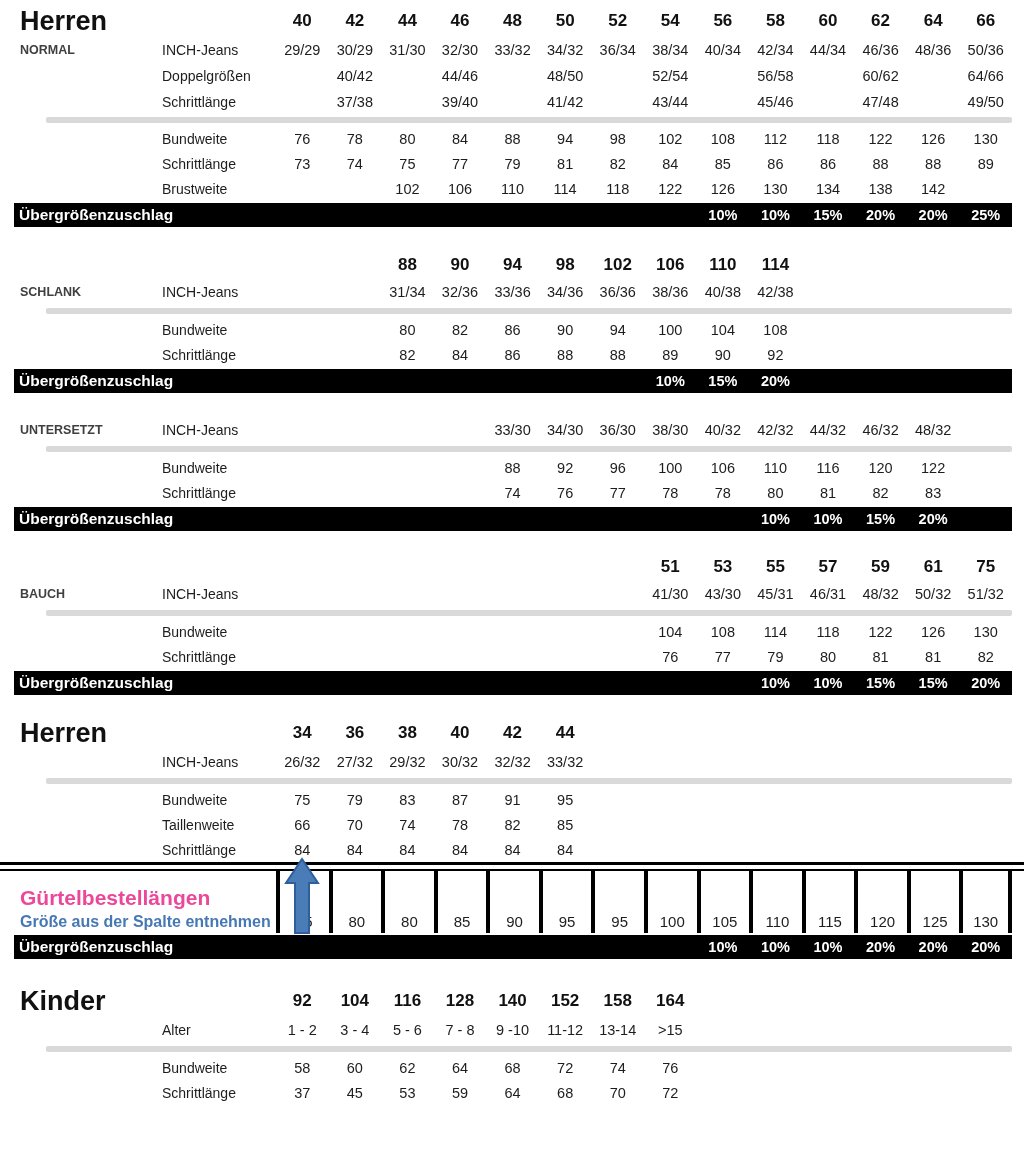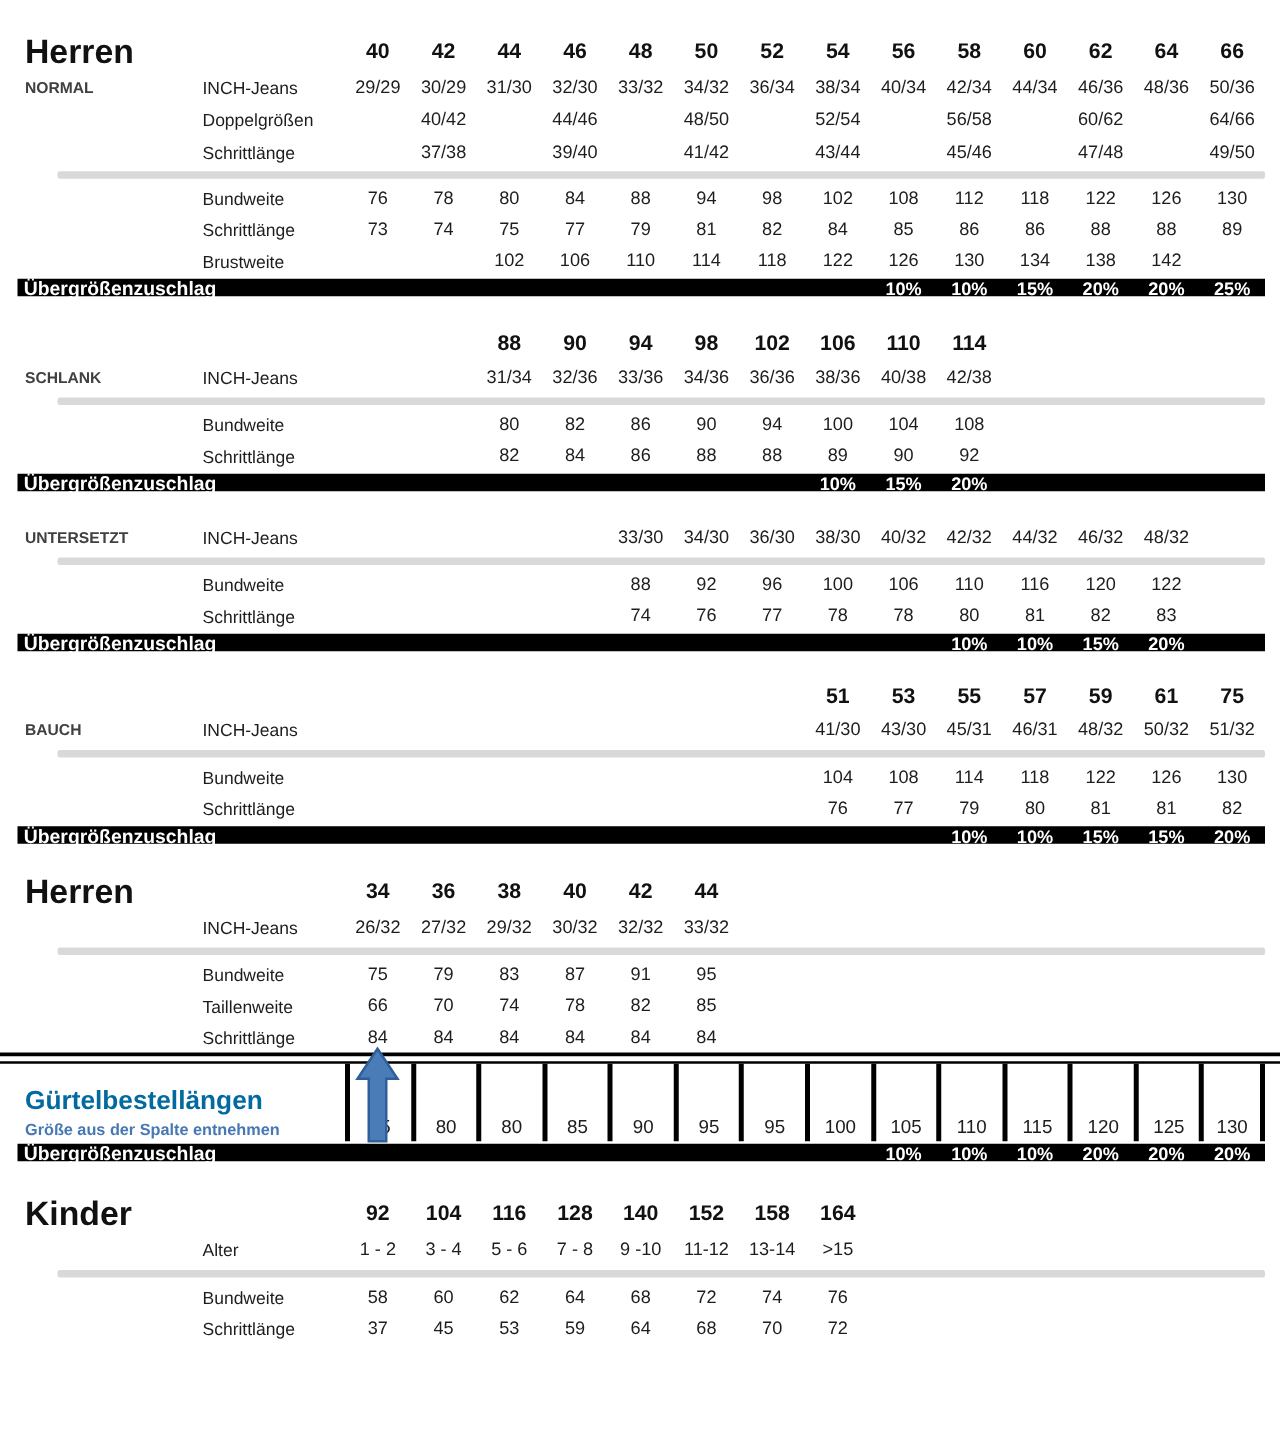--- a/index.html
+++ b/index.html
@@ -1,21 +1,21 @@
 <!DOCTYPE html>
 <html><head>
 <meta charset="utf-8">
 <style>
   html,body { margin:0; padding:0; }
   body {
     width:1024px; height:1164px; overflow:hidden;
     background:#ffffff; color:#1d1d1d;
     font-family:"Liberation Sans", sans-serif;
   }
-  .sheet { padding-top:25px; }
+  .sheet { padding-top:5px; }
 
   .row {
     display:grid;
     grid-template-columns:158px 118px repeat(14,1fr);
     padding-right:12px;
     align-items:center;
     height:25px;
   }
   .row.tall { height:26px; }
   .head-row { height:32px; }
@@ -25,42 +25,42 @@
   .slabel { font-weight:bold; font-size:12.5px; color:#404040; padding-left:20px; }
   .rlabel { font-size:14px; padding-left:4px; }
   .c { text-align:center; font-size:14.5px; }
   .sizes-row .c, .head-row .c { font-weight:bold; font-size:17px; color:#111; }
 
   .graybar { height:6px; background:#d9d9d9; margin:3px 12px 3px 46px; border-radius:2px; }
 
   .blackbar {
     display:grid;
     grid-template-columns:262px repeat(14,1fr);
-    background:#000; height:14px; margin:2px 12px 0 14px;
+    background:#000; height:24px; margin:2px 12px 0 14px;
     align-items:center;
   }
   .blackbar .bar-label { color:#fff; font-weight:bold; font-size:15.5px; padding-left:5px; white-space:nowrap; }
   .blackbar .c { color:#fff; font-weight:bold; font-size:14.5px; }
 
   .dline { height:4px; border-top:3px solid #000; border-bottom:2px solid #000; }
 
   .belt {
     display:grid;
     grid-template-columns:276px repeat(14,1fr);
     margin-right:12px; height:62px; position:relative;
   }
   .belt .c {
     border-left:4px solid #000;
     display:flex; align-items:flex-end; justify-content:center;
     font-size:15px; padding-bottom:3px; text-align:center;
   }
   .belt .c:last-child { border-right:4px solid #000; }
   .belt-title { display:flex; flex-direction:column; justify-content:flex-end; padding-left:20px; padding-bottom:2px; }
-  .belt-title .t { font-weight:bold; font-size:21px; color:#0369a1; }
-  .belt-title .s { font-weight:bold; font-size:13px; color:#4678b4; margin-top:3px; }
+  .belt-title .t { font-weight:bold; font-size:21px; color:#ec4899; }
+  .belt-title .s { font-weight:bold; font-size:16px; color:#4678b4; margin-top:3px; }
   .arrow-wrap { position:absolute; left:284px; top:-14px; width:36px; height:78px; }
 
   .sp24 { height:24px; } .sp22 { height:22px; } .sp26 { height:26px; }
   [data-cells] { display:contents; }
 </style>
 </head>
 <body>
 
 <div class="sheet">
 

